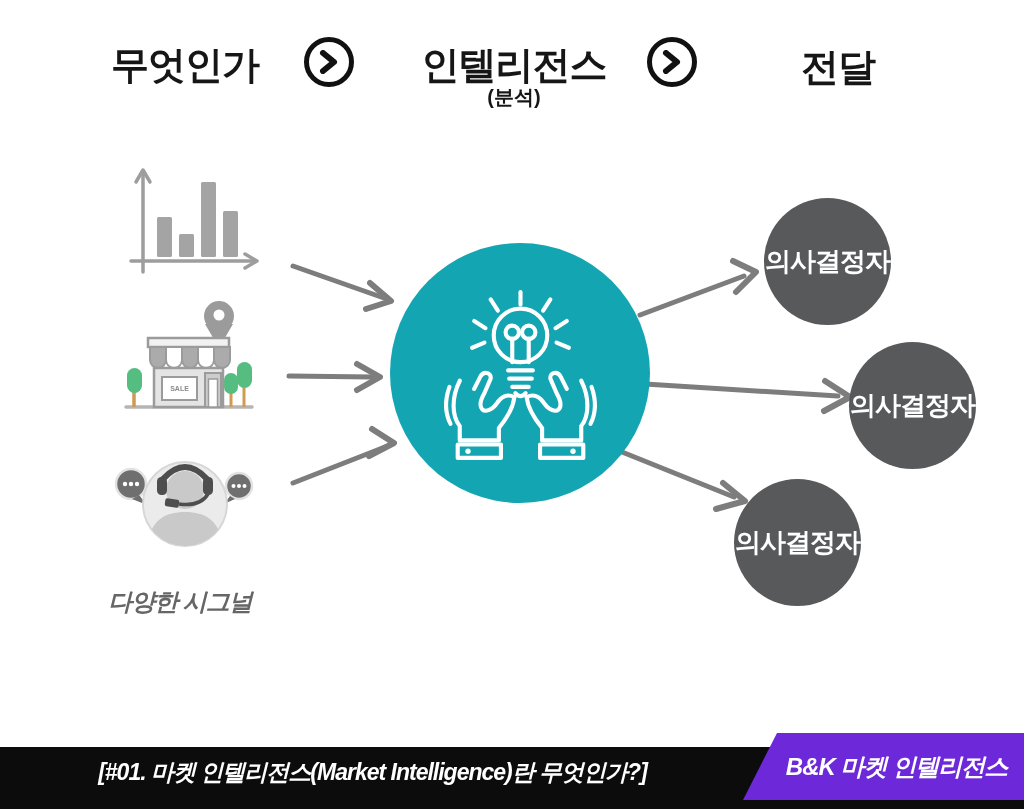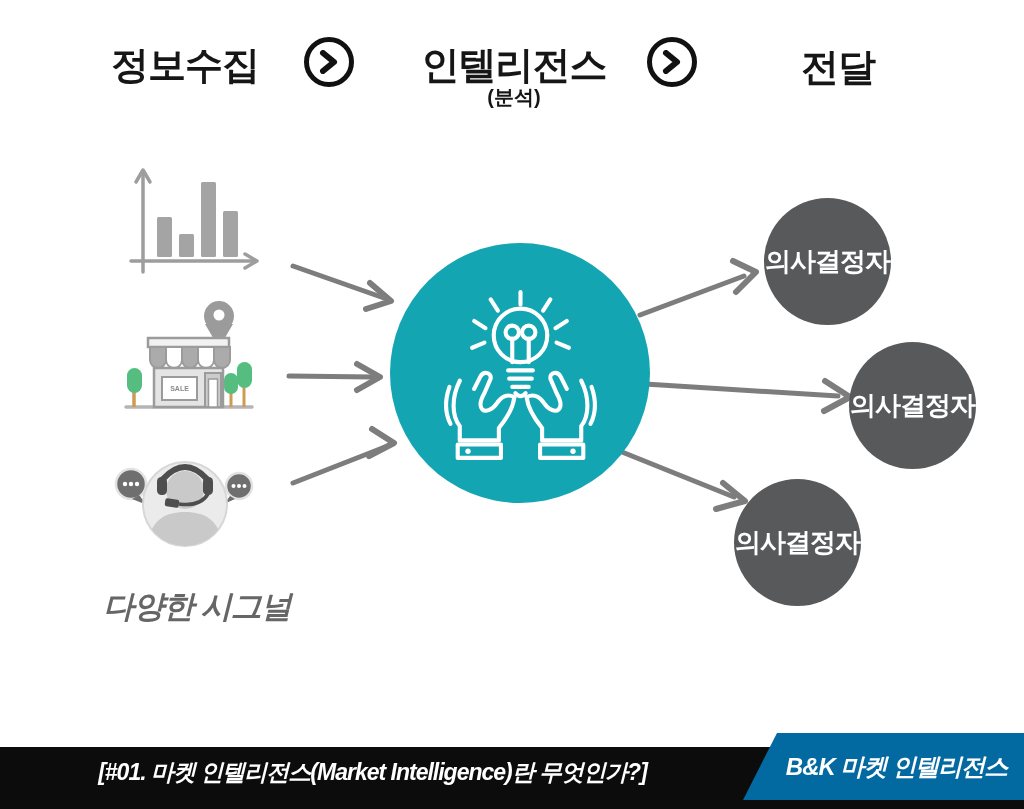--- a/index.html
+++ b/index.html
@@ -32,60 +32,60 @@
   }
   
   .recipient {
     position:absolute; width:127px; height:127px; border-radius:50%;
     background:#58595b; color:#ffffff; display:flex; flex-direction:row;
     align-items:center; justify-content:center; text-align:center;
     font-weight:800; font-size:26px; line-height:1.22; letter-spacing:-1px;
   }
   
   .caption-title {
-    position:absolute; left:67px; top:586px; width:260px; text-align:center;
-    font-size:31px; font-weight:800; font-style:italic; color:#666666;
+    position:absolute; left:50px; top:586px; width:260px; text-align:center;
+    font-size:24px; font-weight:800; font-style:italic; color:#666666;
     letter-spacing:-1px;
   }
   .caption-sub {
     position:absolute; left:48px; top:631px; width:290px; text-align:center;
     font-size:17px; font-weight:600; font-style:italic; color:#6e6e6e;
     letter-spacing:-0.5px;
   }
   
   .footer-bar {
     position:absolute; left:0; top:747px; width:1024px; height:62px;
     background:#0c0c0c;
   }
   .footer-title {
     position:absolute; left:0; top:747px; width:745px; height:50px;
     display:flex; align-items:center; justify-content:center;
     color:#ffffff; font-size:23px; font-weight:800; font-style:italic;
     letter-spacing:-1px; white-space:nowrap;
   }
   .footer-brand-shape {
     position:absolute; left:733px; top:733px; width:291px; height:67px;
-    background:#0369a1;
+    background:#6d28d9;
     clip-path:polygon(44px 0, 100% 0, 100% 100%, 10px 100%);
     display:flex; align-items:center; justify-content:center;
     padding-left:36px;
   }
   .footer-brand-shape .brand-text {
     color:#ffffff; font-size:24px; font-weight:800; font-style:italic;
     letter-spacing:-1px; white-space:nowrap;
   }
   .abs { position:absolute; }
   svg { display:block; }
 </style>
 </head>
 <body>
 
 <div class="canvas">
 
-  <div class="step-label" style="left:185px; top:40px;">정보수집</div>
+  <div class="step-label" style="left:185px; top:40px;">무엇인가</div>
 
   <div class="chev-circle" style="left:304px; top:37px;">
     <svg width="22" height="24" viewBox="0 0 22 24">
       <path d="M5 3 L16 12 L5 21" fill="none" stroke="#111" stroke-width="6" stroke-linecap="round" stroke-linejoin="round"></path>
     </svg>
   </div>
 
   <div class="step-label" style="left:514px; top:40px;">인텔리전스</div>
   <div class="step-sub" style="left:514px; top:84px;">(분석)</div>
 

